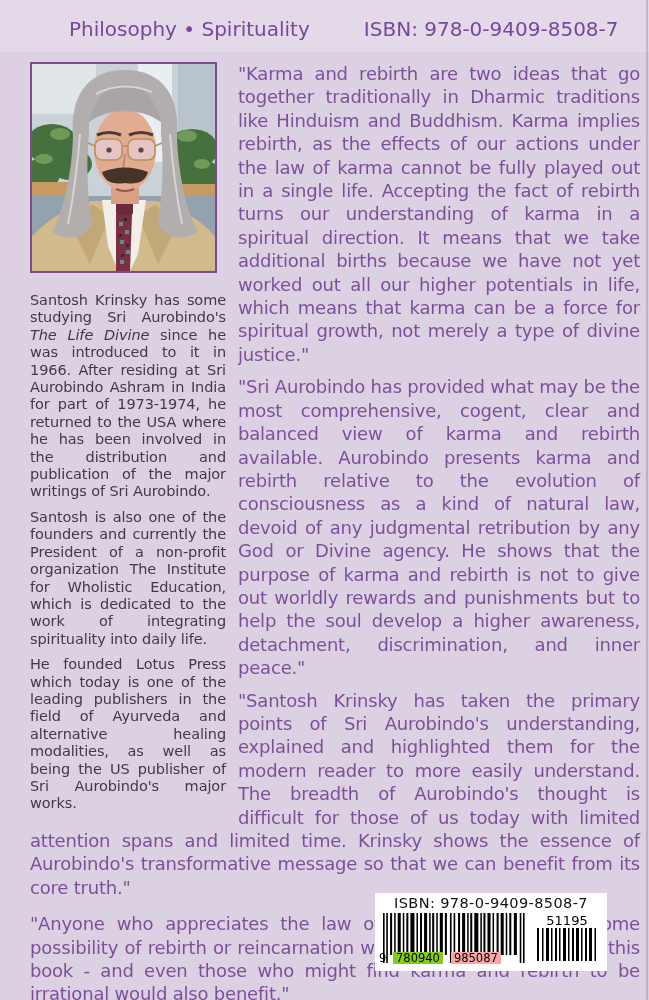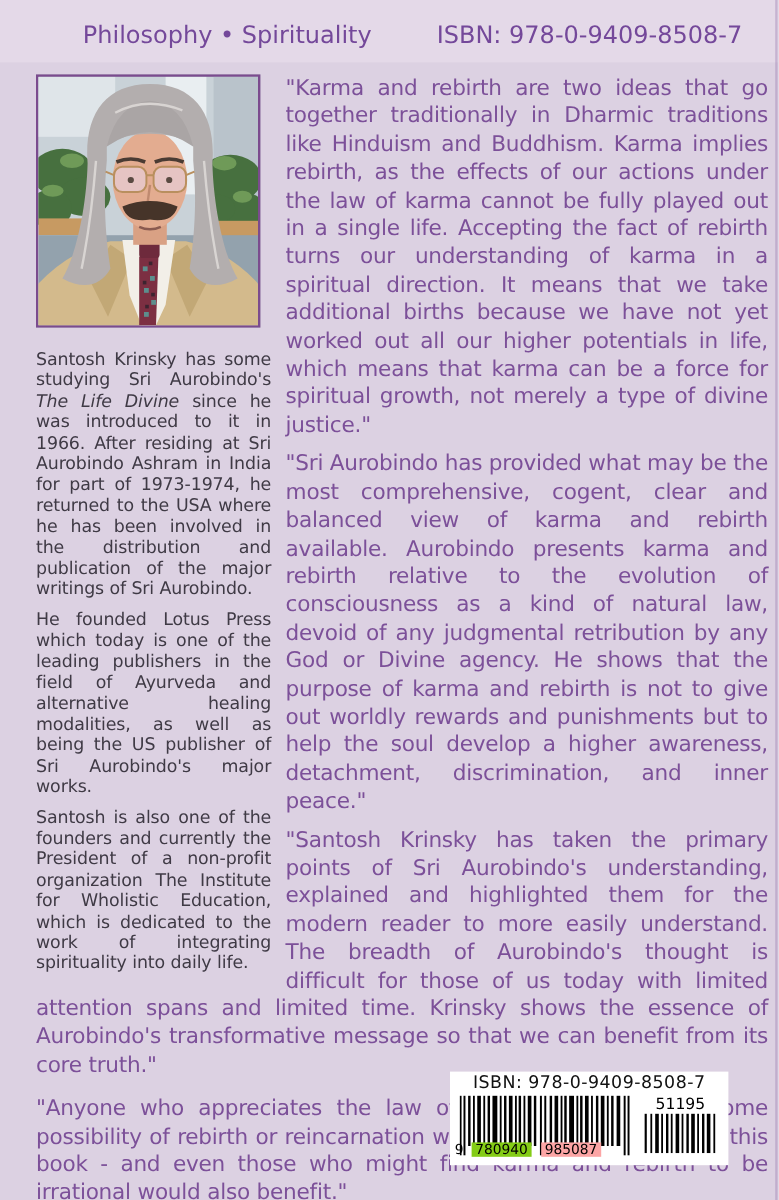--- a/index.html
+++ b/index.html
@@ -189,23 +189,23 @@
           <path d="M93,90 L91,105" stroke="#c08a70" stroke-width="2" fill="none"></path>
 
           <path d="M70,108 Q93,99 116,108 Q112,122 93,119 Q74,122 70,108 Z" fill="#463429"></path>
 
           <path d="M84,125 Q93,129 102,125" stroke="#8a5a50" stroke-width="2" fill="none"></path>
         </svg>
       </figure>
 
       <p class="bio first"><span>Santosh Krinsky has some studying Sri Aurobindo's </span><em>The Life Divine</em><span> since he was introduced to it in 1966. After residing at Sri Aurobindo Ashram in India for part of 1973-1974, he returned to the USA where he has been involved in the distribution and publication of the major writings of Sri Aurobindo.</span></p>
 
+      <p class="bio">Santosh is also one of the founders and currently the President of a non-profit organization The Institute for Wholistic Education, which is dedicated to the work of integrating spirituality into daily life.</p>
+
       <p class="bio">He founded Lotus Press which today is one of the leading publishers in the field of Ayurveda and alternative healing modalities, as well as being the US publisher of Sri Aurobindo's major works.</p>
-
-      <p class="bio">Santosh is also one of the founders and currently the President of a non-profit organization The Institute for Wholistic Education, which is dedicated to the work of integrating spirituality into daily life.</p>
     </aside>
 
     <p class="quote q1">"Karma and rebirth are two ideas that go together traditionally in Dharmic traditions like Hinduism and Buddhism. Karma implies rebirth, as the effects of our actions under the law of karma cannot be fully played out in a single life. Accepting the fact of rebirth turns our understanding of karma in a spiritual direction. It means that we take additional births because we have not yet worked out all our higher potentials in life, which means that karma can be a force for spiritual growth, not merely a type of divine justice."</p>
     <p class="quote q2">"Sri Aurobindo has provided what may be the most comprehensive, cogent, clear and balanced view of karma and rebirth available. Aurobindo presents karma and rebirth relative to the evolution of consciousness as a kind of natural law, devoid of any judgmental retribution by any God or Divine agency. He shows that the purpose of karma and rebirth is not to give out worldly rewards and punishments but to help the soul develop a higher awareness, detachment, discrimination, and inner peace."</p>
     <p class="quote q3">"Santosh Krinsky has taken the primary points of Sri Aurobindo's understanding, explained and highlighted them for the modern reader to more easily understand. The breadth of Aurobindo's thought is difficult for those of us today with limited attention spans and limited time. Krinsky shows the essence of Aurobindo's transformative message so that we can benefit from its core truth."</p>
     <p class="quote q4">"Anyone who appreciates the law of karma or entertains some possibility of rebirth or reincarnation would benefit from reading this book - and even those who might find karma and rebirth to be irrational would also benefit."</p>
 
   </div>
 
   <div class="barcode">

